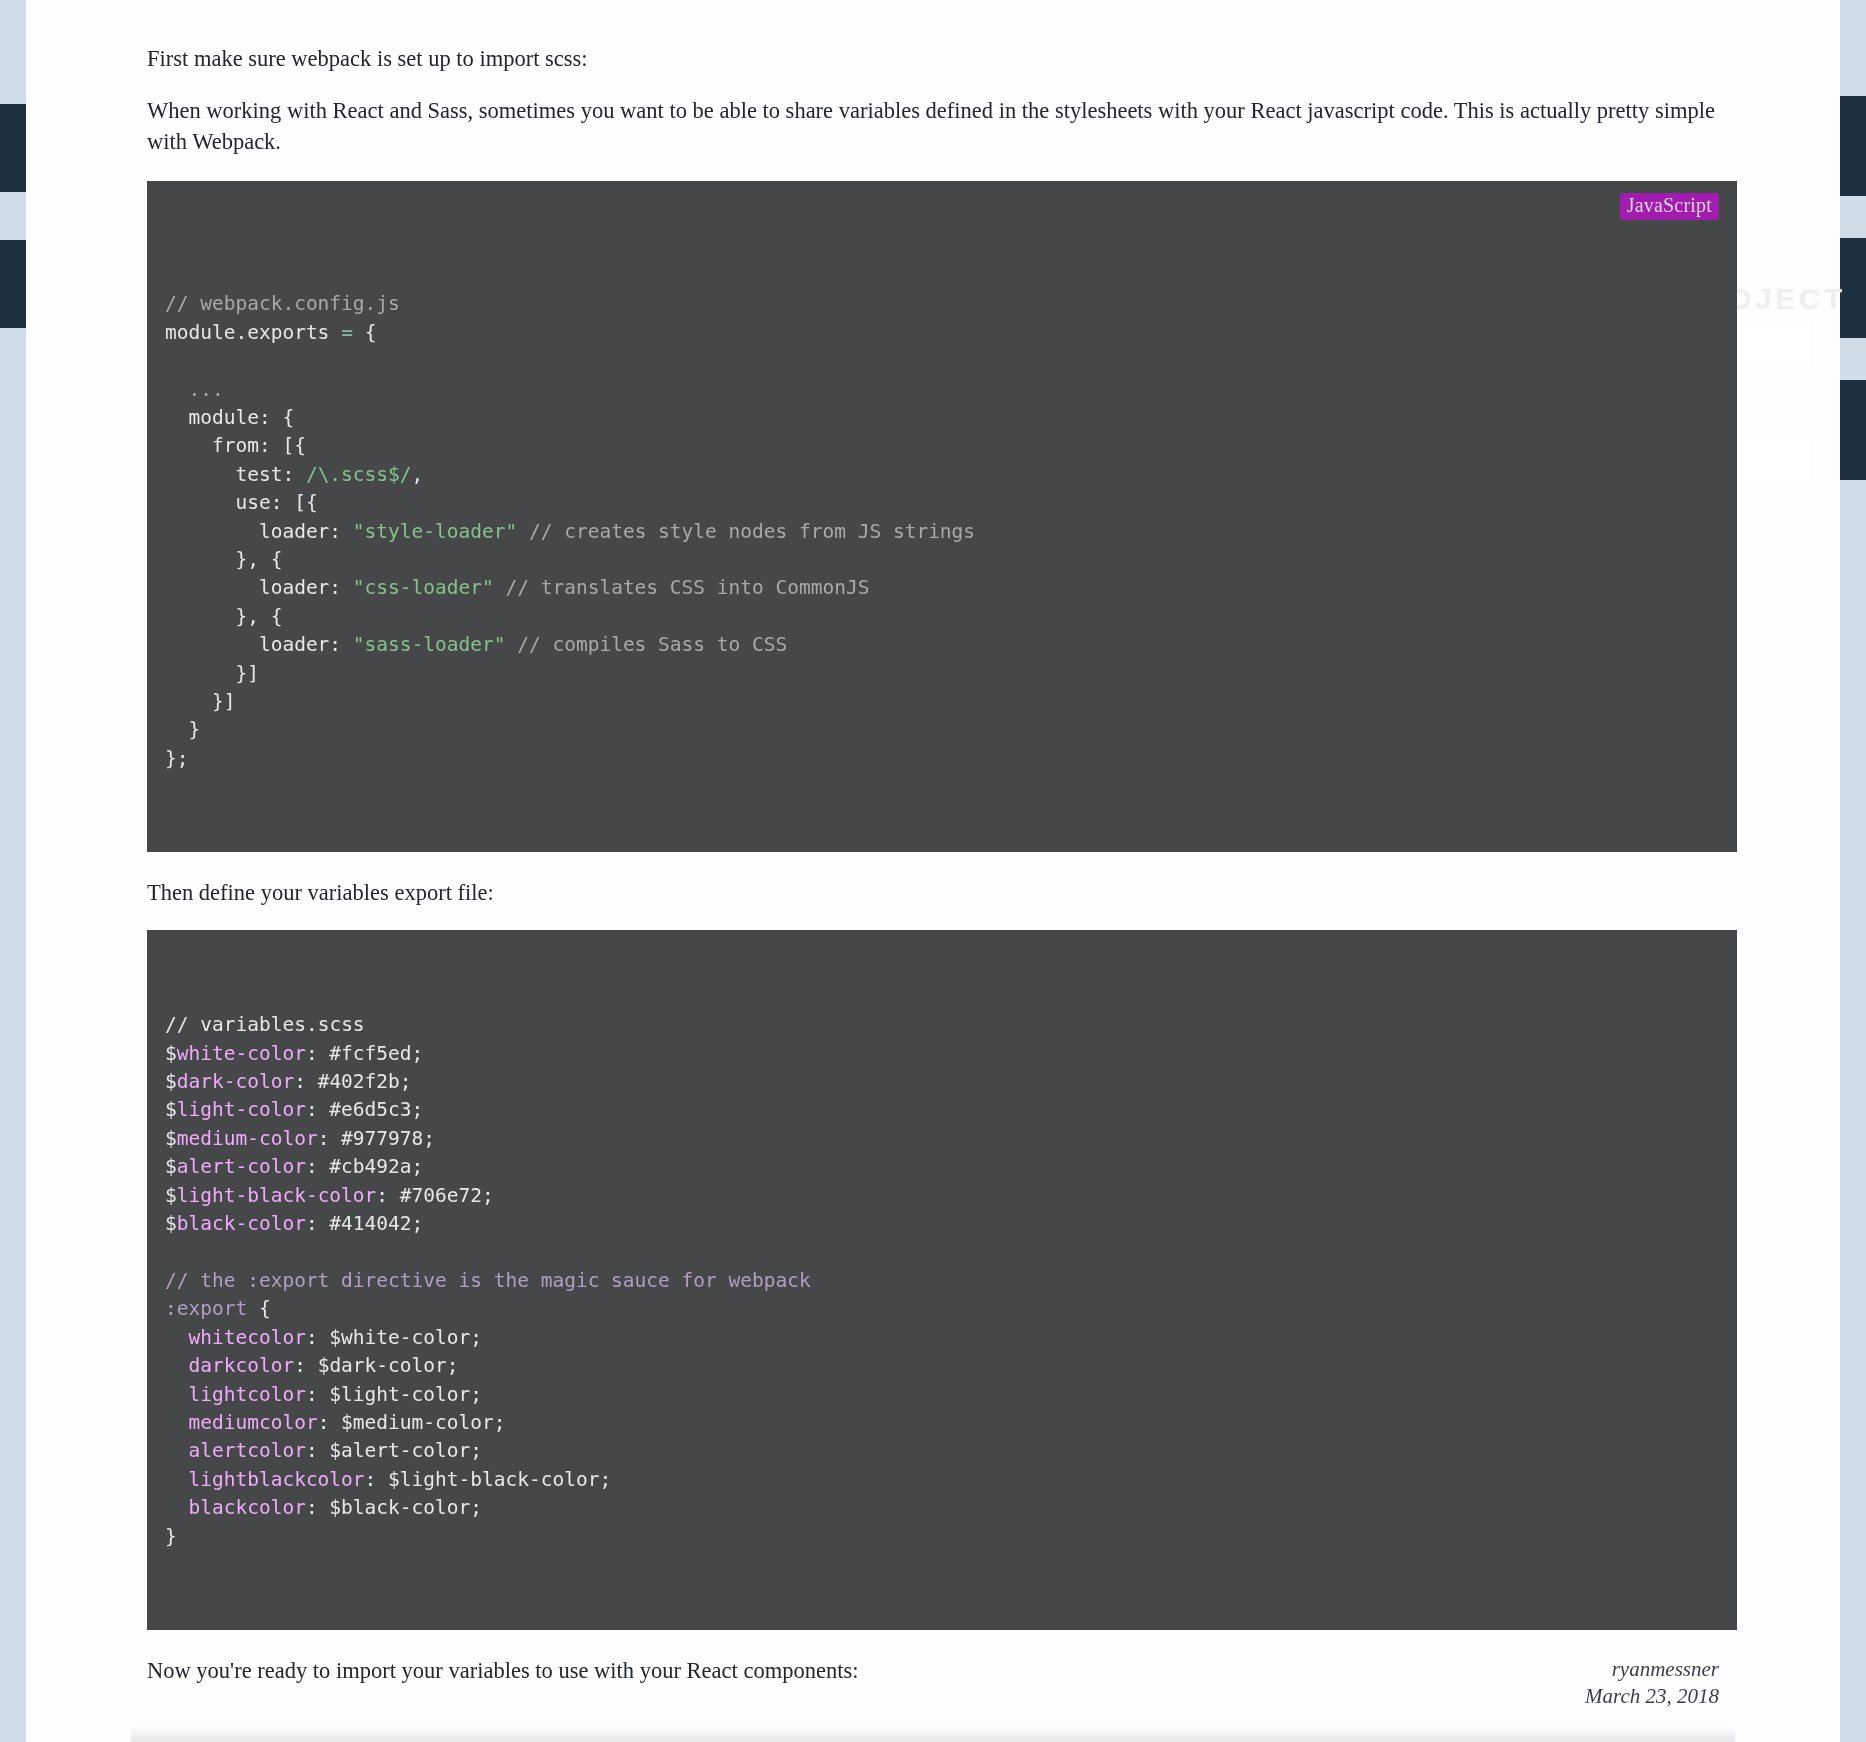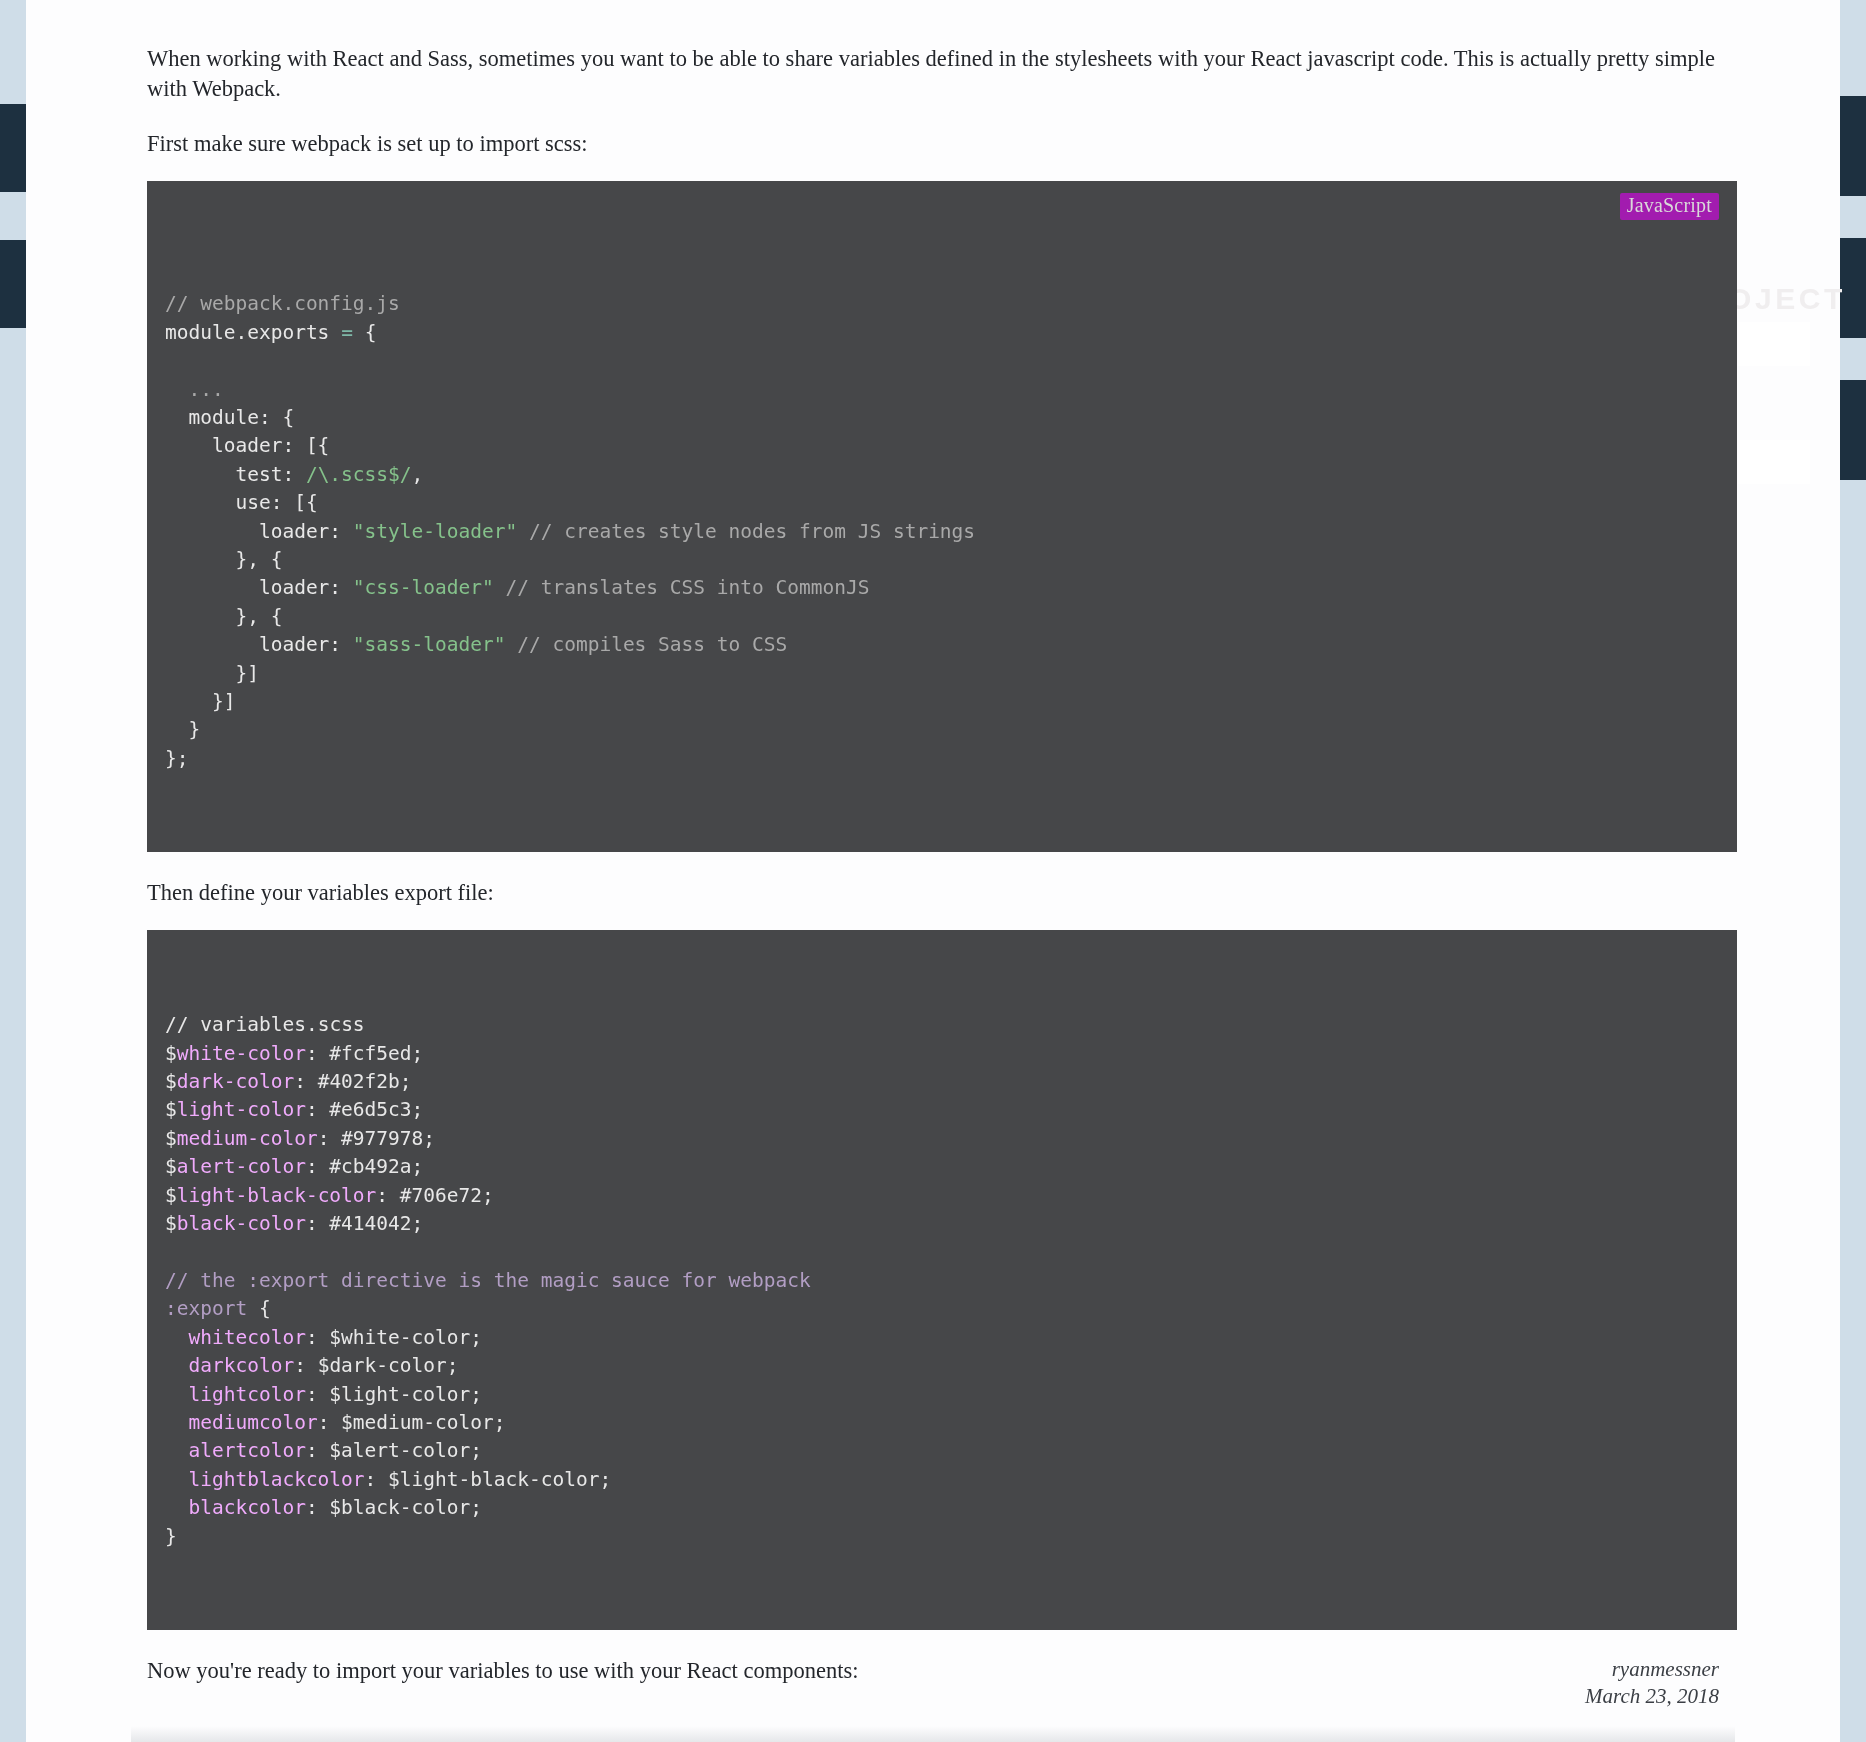--- a/index.html
+++ b/index.html
@@ -184,32 +184,32 @@
 
   <div class="wm-sq" style="left:1738px; top:322px; width:72px; height:44px;"></div>
   <div class="wm-sq" style="left:1738px; top:440px; width:72px; height:44px;"></div>
 </div>
 
 <div id="page-sheet"></div>
 
 <div id="content">
 
 
+  <p class="para tight">First make sure webpack is set up to import scss:</p>
+
   <p class="para">When working with React and Sass, sometimes you want to be able to share variables defined in the stylesheets with your React javascript code. This is actually pretty simple with Webpack.</p>
-
-  <p class="para tight">First make sure webpack is set up to import scss:</p>
 
   <div class="code-block" id="code-webpack">
     <span class="lang-badge">JavaScript</span>
     <pre><span class="t-com">// webpack.config.js</span>
 <span class="t-plain">module.exports</span> <span class="t-op">=</span> <span class="t-plain">{</span>
 
 <span class="t-com">  ...</span>
 <span class="t-plain">  module: {</span>
-<span class="t-plain">    loader: [{</span>
+<span class="t-plain">    from: [{</span>
 <span class="t-plain">      test: </span><span class="t-str">/\.scss$/</span><span class="t-plain">,</span>
 <span class="t-plain">      use: [{</span>
 <span class="t-plain">        loader: </span><span class="t-str">"style-loader"</span> <span class="t-com">// creates style nodes from JS strings</span>
 <span class="t-plain">      }, {</span>
 <span class="t-plain">        loader: </span><span class="t-str">"css-loader"</span> <span class="t-com">// translates CSS into CommonJS</span>
 <span class="t-plain">      }, {</span>
 <span class="t-plain">        loader: </span><span class="t-str">"sass-loader"</span> <span class="t-com">// compiles Sass to CSS</span>
 <span class="t-plain">      }]</span>
 <span class="t-plain">    }]</span>
 <span class="t-plain">  }</span>

